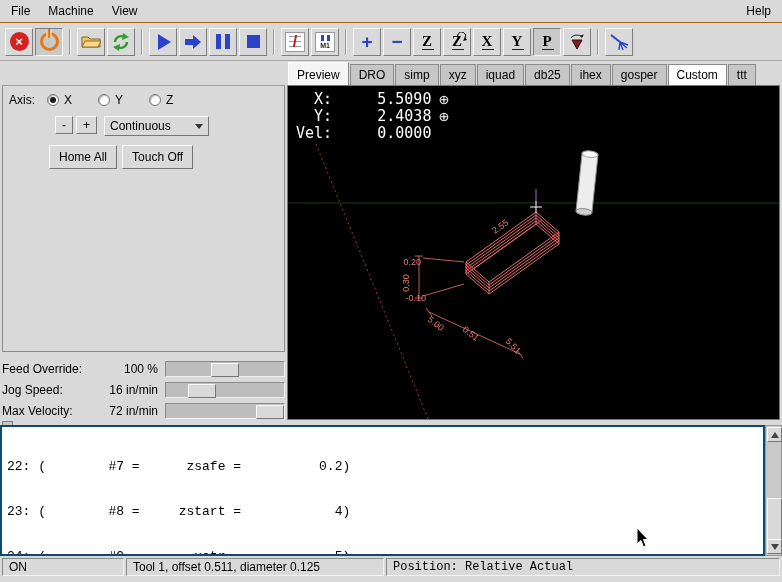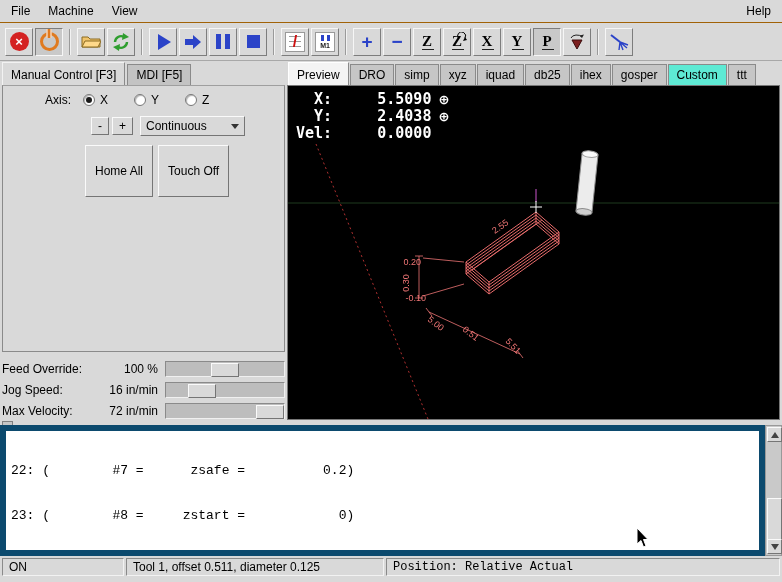--- a/index.html
+++ b/index.html
@@ -32,56 +32,56 @@
   .zoom-glyph{color:#2b43c8;font-weight:bold;font-size:19px;line-height:19px;}
   .vletter{font-family:"Liberation Serif",serif;font-weight:bold;font-size:15px;line-height:15px;}
   .vmark{position:absolute;bottom:5px;left:8px;width:12px;height:1px;background:#222;}
   .varrow{position:absolute;top:3px;right:3px;}
 
   
   .tabsL{position:absolute;top:62px;left:2px;height:23px;display:flex;align-items:flex-end;}
   .tabL{padding:3px 8px 3px;background:#c3c3c3;border:1px solid #8a8a8a;border-bottom:none;margin-right:2px;}
   .tabL.sel{background:#d9d9d9;border-color:#f2f2f2 #8a8a8a #d9d9d9 #f2f2f2;padding-top:5px;}
   .manualPane{position:absolute;top:85px;left:2px;width:283px;height:267px;border:1px solid #8a8a8a;border-top-color:#9f9f9f;background:#d9d9d9;box-sizing:border-box;padding:7px 6px;}
-  .mrow{display:flex;align-items:center;margin-bottom:9px;margin-left:36px;}
+  .mrow{display:flex;align-items:flex-start;margin-bottom:9px;}
   .radio-item{display:flex;align-items:center;margin-right:26px;}
   .radio{width:12px;height:12px;border-radius:50%;background:#fff;border:1px solid #777;box-shadow:inset 1px 1px 1px rgba(0,0,0,.3);position:relative;margin-right:5px;box-sizing:border-box;}
   .radio.sel::after{content:"";position:absolute;left:2px;top:2px;right:2px;bottom:2px;background:#1a1a1a;border-radius:50%;}
-  .btn{background:#d9d9d9;border:1px solid;border-color:#fafafa #757575 #757575 #fafafa;padding:18px 9px;font-size:12px;font-family:inherit;color:#000;}
+  .btn{background:#d9d9d9;border:1px solid;border-color:#fafafa #757575 #757575 #fafafa;padding:4px 9px;font-size:12px;font-family:inherit;color:#000;}
   .btn.sm{padding:1px 6px;margin-right:3px;}
   .combo{display:flex;align-items:center;gap:24px;border:1px solid;border-color:#fafafa #757575 #757575 #fafafa;background:#d9d9d9;padding:2px 5px;margin-left:4px;}
   .combo-arrow{width:0;height:0;border-left:4px solid transparent;border-right:4px solid transparent;border-top:5px solid #333;}
   .axis-caption{margin-right:12px;}
 
   
   .sliders{position:absolute;top:358px;left:2px;width:283px;}
   .srow{display:flex;align-items:center;height:21px;}
   .slabel{width:88px;}
   .svalue{width:68px;text-align:right;padding-right:7px;}
   .strack{position:relative;flex:1;height:16px;background:#bdbdbd;border:1px solid;border-color:#8a8a8a #f0f0f0 #f0f0f0 #8a8a8a;box-sizing:border-box;}
   .sthumb{position:absolute;top:1px;width:26px;height:12px;background:#d9d9d9;border:1px solid;border-color:#fafafa #757575 #757575 #fafafa;}
 
   
   .tabsR{position:absolute;top:62px;left:288px;height:23px;display:flex;align-items:flex-end;}
   .tabR{padding:3px 8px;background:#c6c6c6;border:1px solid #8a8a8a;border-bottom:none;margin-right:1px;white-space:nowrap;}
   .tabR.sel{background:#f4f4f4;padding-top:5px;border-color:#fff #8a8a8a #f4f4f4 #fff;}
-  .tabR.light{background:#5eead4;}
+  .tabR.light{background:#ffffff;}
   .canvas{position:absolute;top:85px;left:287px;width:493px;height:335px;background:#000;border:1px solid #777;box-sizing:border-box;}
   .scene{position:absolute;left:0;top:0;}
-  .coords{position:absolute;left:8px;top:5px;font-family:"DejaVu Sans Mono",monospace;font-weight:bold;font-size:15px;line-height:17px;color:#fff;}
+  .coords{position:absolute;left:8px;top:5px;font-family:"DejaVu Sans Mono",monospace;font-weight:normal;font-size:15px;line-height:17px;color:#fff;}
   .crow{white-space:pre;}
   .clabel{display:inline-block;width:4ch;text-align:right;}
   .cvalue{display:inline-block;width:11ch;text-align:right;}
   .homed{font-family:"DejaVu Sans",sans-serif;font-size:13px;margin-left:7px;}
   .dim{font-family:"Liberation Sans",sans-serif;font-size:9px;fill:#ee7575;}
 
   
   .sash{position:absolute;top:420px;left:0;right:0;height:5px;background:#d9d9d9;}
   .grip{position:absolute;top:421px;left:2px;width:11px;height:8px;background:#c6c6c6;border:1px solid #808080;box-sizing:border-box;}
-  .gcode{position:absolute;top:425px;left:0;width:765px;height:131px;background:#fff;border:6px solid #0c4a6e;box-sizing:border-box;font-family:"Liberation Mono",monospace;font-size:13px;line-height:15px;white-space:pre;padding:2px 0 0 5px;overflow:hidden;}
+  .gcode{position:absolute;top:425px;left:0;width:765px;height:131px;background:#fff;border:2px solid #0c4a6e;box-sizing:border-box;font-family:"Liberation Mono",monospace;font-size:13px;line-height:15px;white-space:pre;padding:2px 0 0 5px;overflow:hidden;}
   .vscroll{position:absolute;top:425px;left:765px;width:17px;height:131px;background:#c9c9c9;border:1px solid #999;box-sizing:border-box;}
   .sbtn{position:absolute;left:1px;width:13px;height:13px;background:#d9d9d9;border:1px solid;border-color:#fafafa #757575 #757575 #fafafa;display:flex;align-items:center;justify-content:center;}
   .sbtn.up{top:1px;} .sbtn.down{bottom:1px;}
   .tri-up{width:0;height:0;border-left:4px solid transparent;border-right:4px solid transparent;border-bottom:6px solid #444;}
   .tri-down{width:0;height:0;border-left:4px solid transparent;border-right:4px solid transparent;border-top:6px solid #444;}
   .sthumb-v{position:absolute;left:1px;width:13px;top:72px;height:42px;background:#d9d9d9;border:1px solid;border-color:#fafafa #757575 #757575 #fafafa;}
 
   
   .status{position:absolute;left:0;right:0;top:557px;height:20px;display:flex;gap:2px;padding:1px 2px;box-sizing:border-box;background:#d9d9d9;}
   .scell{border:1px solid;border-color:#8a8a8a #f2f2f2 #f2f2f2 #8a8a8a;padding:0 6px;display:flex;align-items:center;background:#d9d9d9;}
@@ -200,24 +200,20 @@
     </div>
     <div class="tsep"></div>
     <div class="tbtn">
       <svg width="20" height="18">
           <line x1="2" y1="2" x2="11" y2="9" stroke="#2b43c8" stroke-width="2"></line>
           <path d="M11,9 L19,12 M11,9 L18,15 M11,9 L14,17 M11,9 L10,17" stroke="#2b43c8" stroke-width="1.4" fill="none"></path>
         </svg>
     </div>
   </div>
 
-  <div class="tabsL">
-    <div class="tabL sel">Manual Control [F3]</div>
-    <div class="tabL">MDI [F5]</div>
-  </div>
 
   <div class="manualPane">
     <div class="mrow">
       <span class="axis-caption">Axis:</span>
       <span class="radio-item">
         <span class="radio sel"></span>
         <span>X</span>
       </span>
       <span class="radio-item">
         <span class="radio"></span>
@@ -334,21 +330,21 @@
       <div class="crow"><span class="clabel">Y:</span><span class="cvalue">2.4038</span><span class="homed">⊕</span></div>
       <div class="crow"><span class="clabel">Vel:</span><span class="cvalue">0.0000</span></div>
     </div>
   </div>
 
   <div class="sash"></div>
   <div class="grip"></div>
 
   <div class="gcode">
     <div>22: (        #7 =      zsafe =          0.2)</div>
-    <div>23: (        #8 =     zstart =            0)</div>
+    <div>23: (        #8 =     zstart =            4)</div>
     <div>24: (        #9 =       xctr =            5)</div>
     
     
     
     
   </div>
   <div class="vscroll">
     <div class="sbtn up">
         <span class="tri-up"></span>
       </div>

